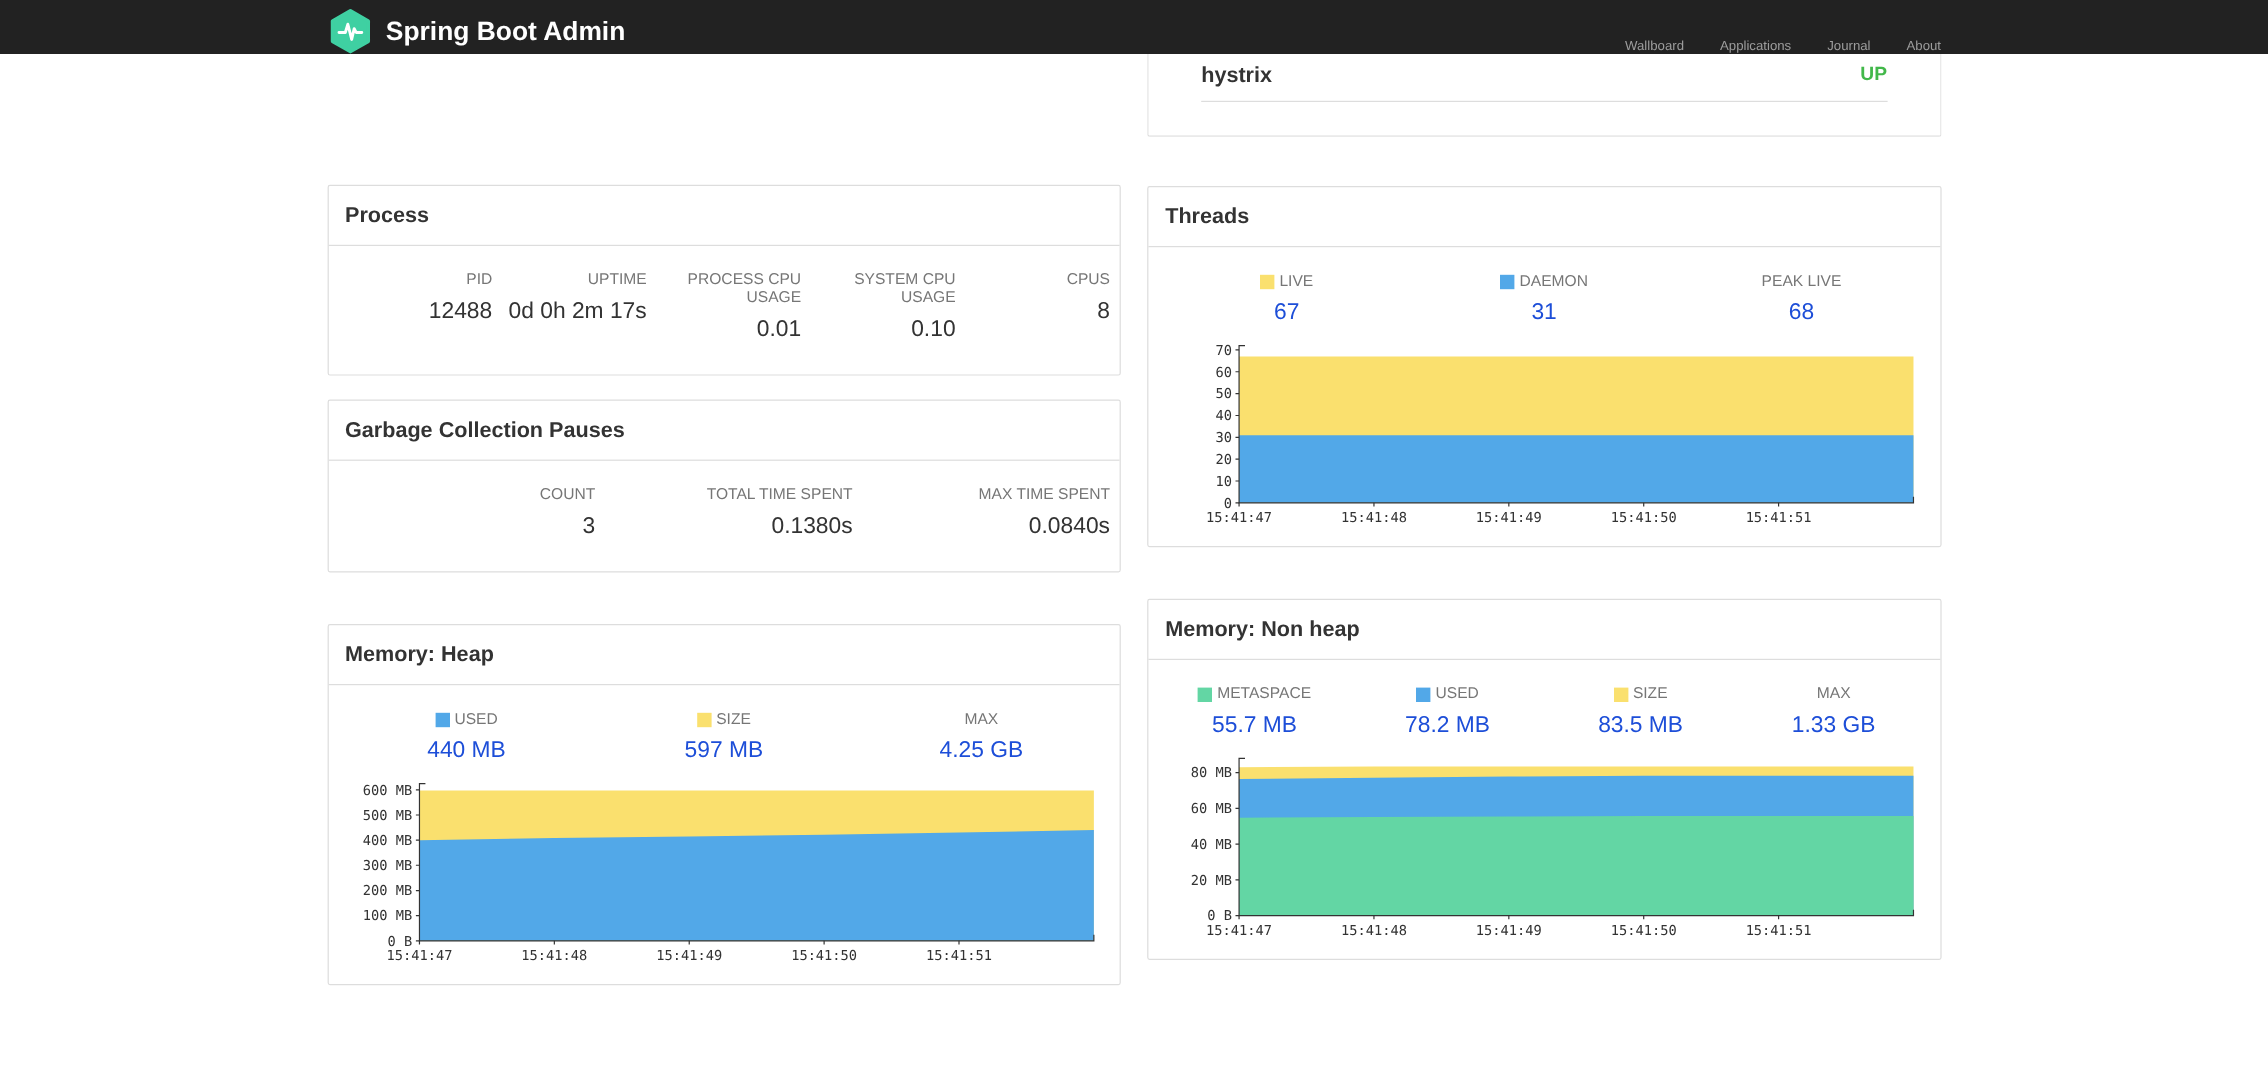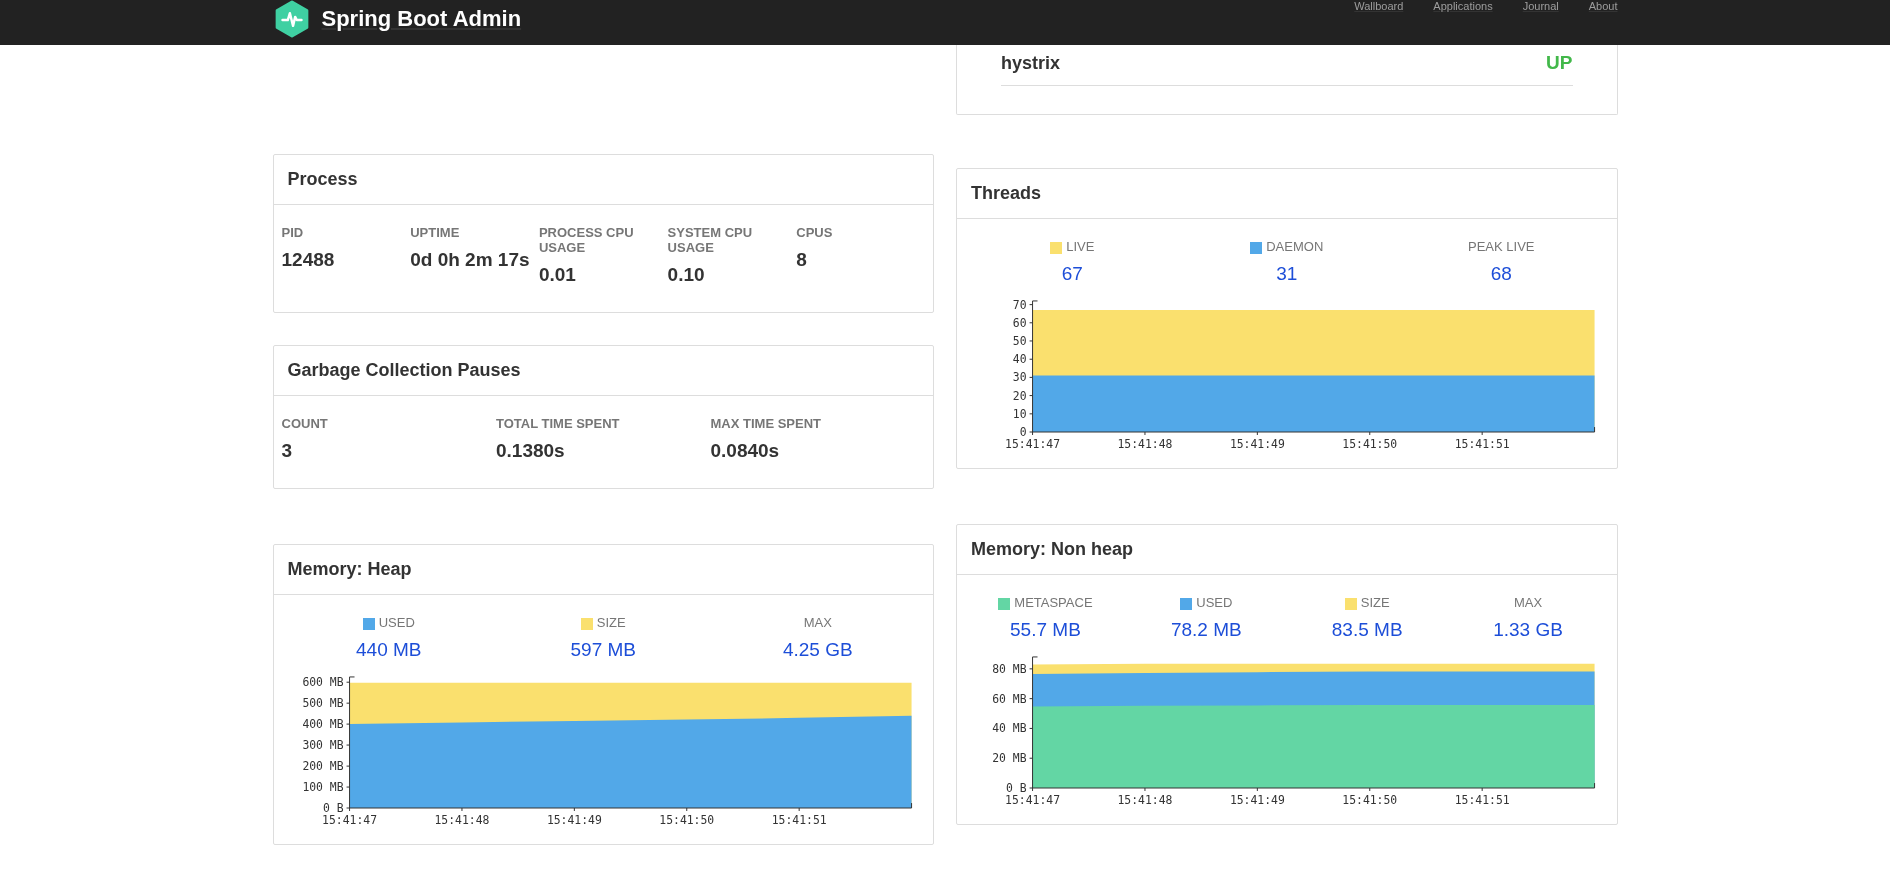--- a/index.html
+++ b/index.html
@@ -8,52 +8,52 @@
     font-family: "Liberation Sans", sans-serif;
     color: #333;
     min-height: 892px;
     width: 1890px;
     overflow-x: hidden;
   }
   .container { width: 1345px; margin: 0 auto; }
 
   
   .navbar { background: #222; height: 45px; width: 100%; }
-  .nav-inner { display: flex; justify-content: space-between; align-items: flex-start; height: 45px; text-decoration: underline; }
+  .nav-inner { display: flex; justify-content: space-between; align-items: flex-end; height: 45px; }
   .brand { display: flex; align-items: center; gap: 11px; color: #fff; font-size: 22px; font-weight: bold; text-decoration: none; cursor: pointer; }
   .brand-logo { width: 38px; height: 38px; display: inline-flex; }
   .nav-links { display: flex; align-items: center; }
   .nav-links a { color: #9d9d9d; font-size: 11px; text-decoration: none; margin-left: 30px; cursor: pointer; }
 
   
   .columns { display: flex; gap: 22px; align-items: flex-start; }
-  .col { flex: 1 1 0; min-width: 0; display: flex; flex-direction: column; row-gap: 32px; }
+  .col { flex: 1 1 0; min-width: 0; display: flex; flex-direction: column; row-gap: 20px; }
   .col-left { margin-top: 109px; }
 
   
   .panel { border: 1px solid #ddd; border-radius: 2px; background: #fff; }
   .panel-memory { margin-top: 23px; }
   .panel-heading {
     margin: 0; font-size: 18px; font-weight: bold; color: #333;
     padding: 14px 14px; border-bottom: 1px solid #ddd;
   }
 
   
   .panel-cutoff { border-top: none; border-radius: 0 0 2px 2px; margin-bottom: 21px; }
   .health-row {
     margin: 0 44px; padding: 7px 0 11px;
     display: flex; justify-content: space-between; align-items: center;
     border-bottom: 1px solid #ddd;
   }
   .health-name { font-size: 18px; font-weight: bold; color: #333; }
-  .health-status { font-size: 19px; font-weight: bold; margin-left: 14px; }
+  .health-status { font-size: 16px; font-weight: bold; margin-left: 14px; }
   .cutoff-spacer { height: 28px; }
 
   
-  .stats { display: flex; text-align: left; padding: 20px 8px 26px; font-weight: bold; }
+  .stats { display: flex; text-align: right; padding: 20px 8px 26px; }
   .stat { flex: 1 1 0; min-width: 0; }
   .stat-label { font-size: 13px; color: #767676; }
   .stat-value { font-size: 19px; color: #333; margin-top: 9px; }
 
   .legend { display: flex; text-align: center; padding: 20px 8px 4px; }
   .legend-item { flex: 1 1 0; min-width: 0; }
   .legend-label { font-size: 13px; color: #767676; display: flex; align-items: flex-end; justify-content: center; }
   .swatch { width: 12px; height: 12px; display: inline-block; margin-right: 4px; flex: 0 0 auto; }
   .legend-value { font-size: 19px; color: #1d4ed8; margin-top: 9px; }
 

